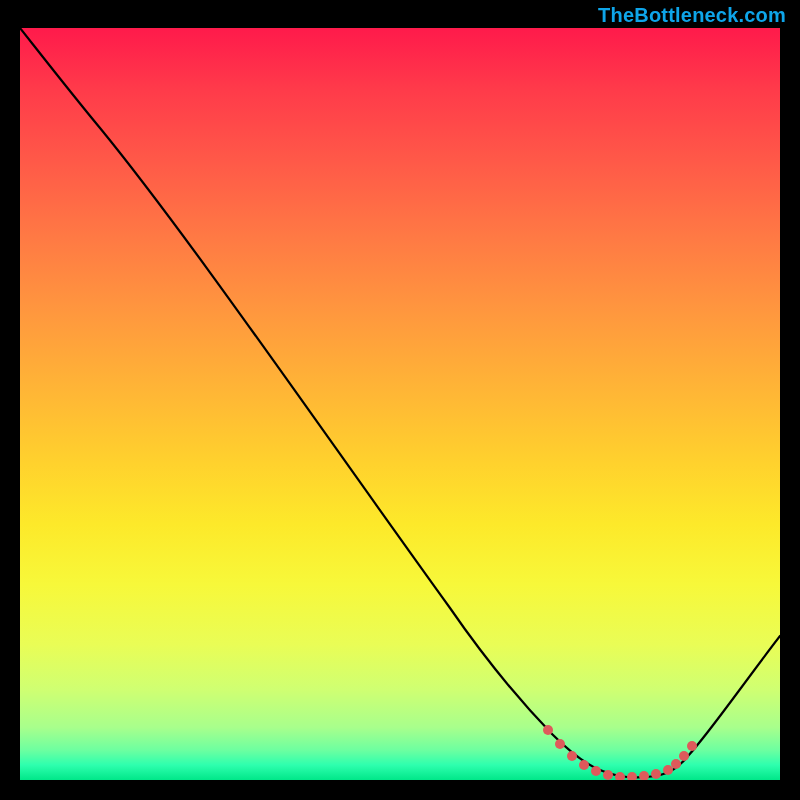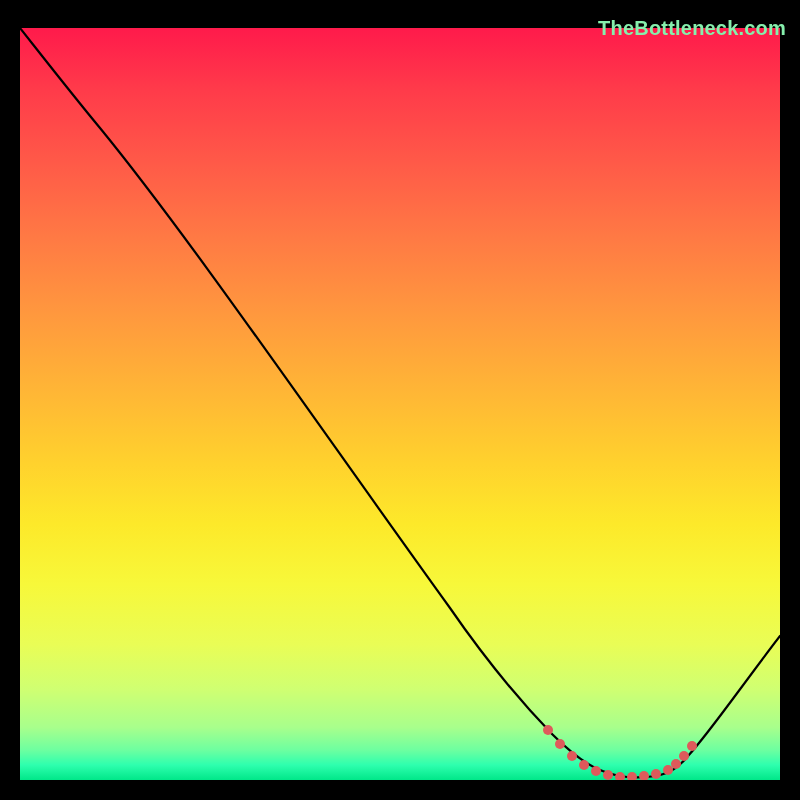--- a/index.html
+++ b/index.html
@@ -37,23 +37,23 @@
       #e9fd56 82%,
       #cfff72 88%,
       #a8ff8c 93%,
       #6effa0 96%,
       #2effae 98%,
       #00e789 100%
     );
   }
   .watermark {
     position: absolute;
-    top: 17px;
+    top: 4px;
     right: 14px;
-    color: #86efac;
+    color: #0ea5e9;
     font-size: 20px;
     font-weight: 600;
     letter-spacing: 0.2px;
     user-select: none;
   }
   svg.curve {
     position: absolute;
     inset: 0;
     width: 100%;
     height: 100%;

